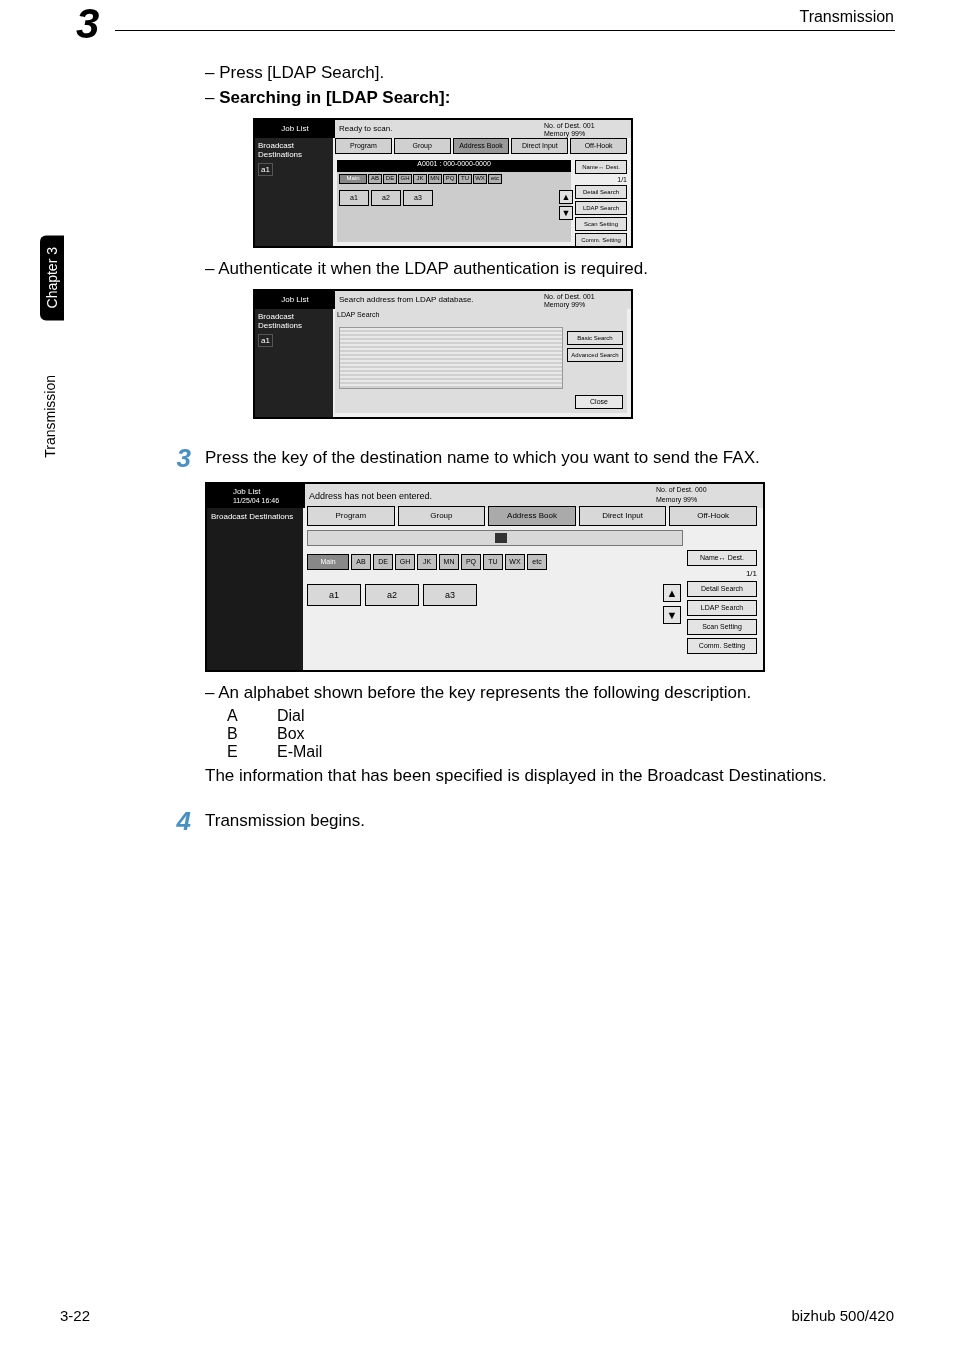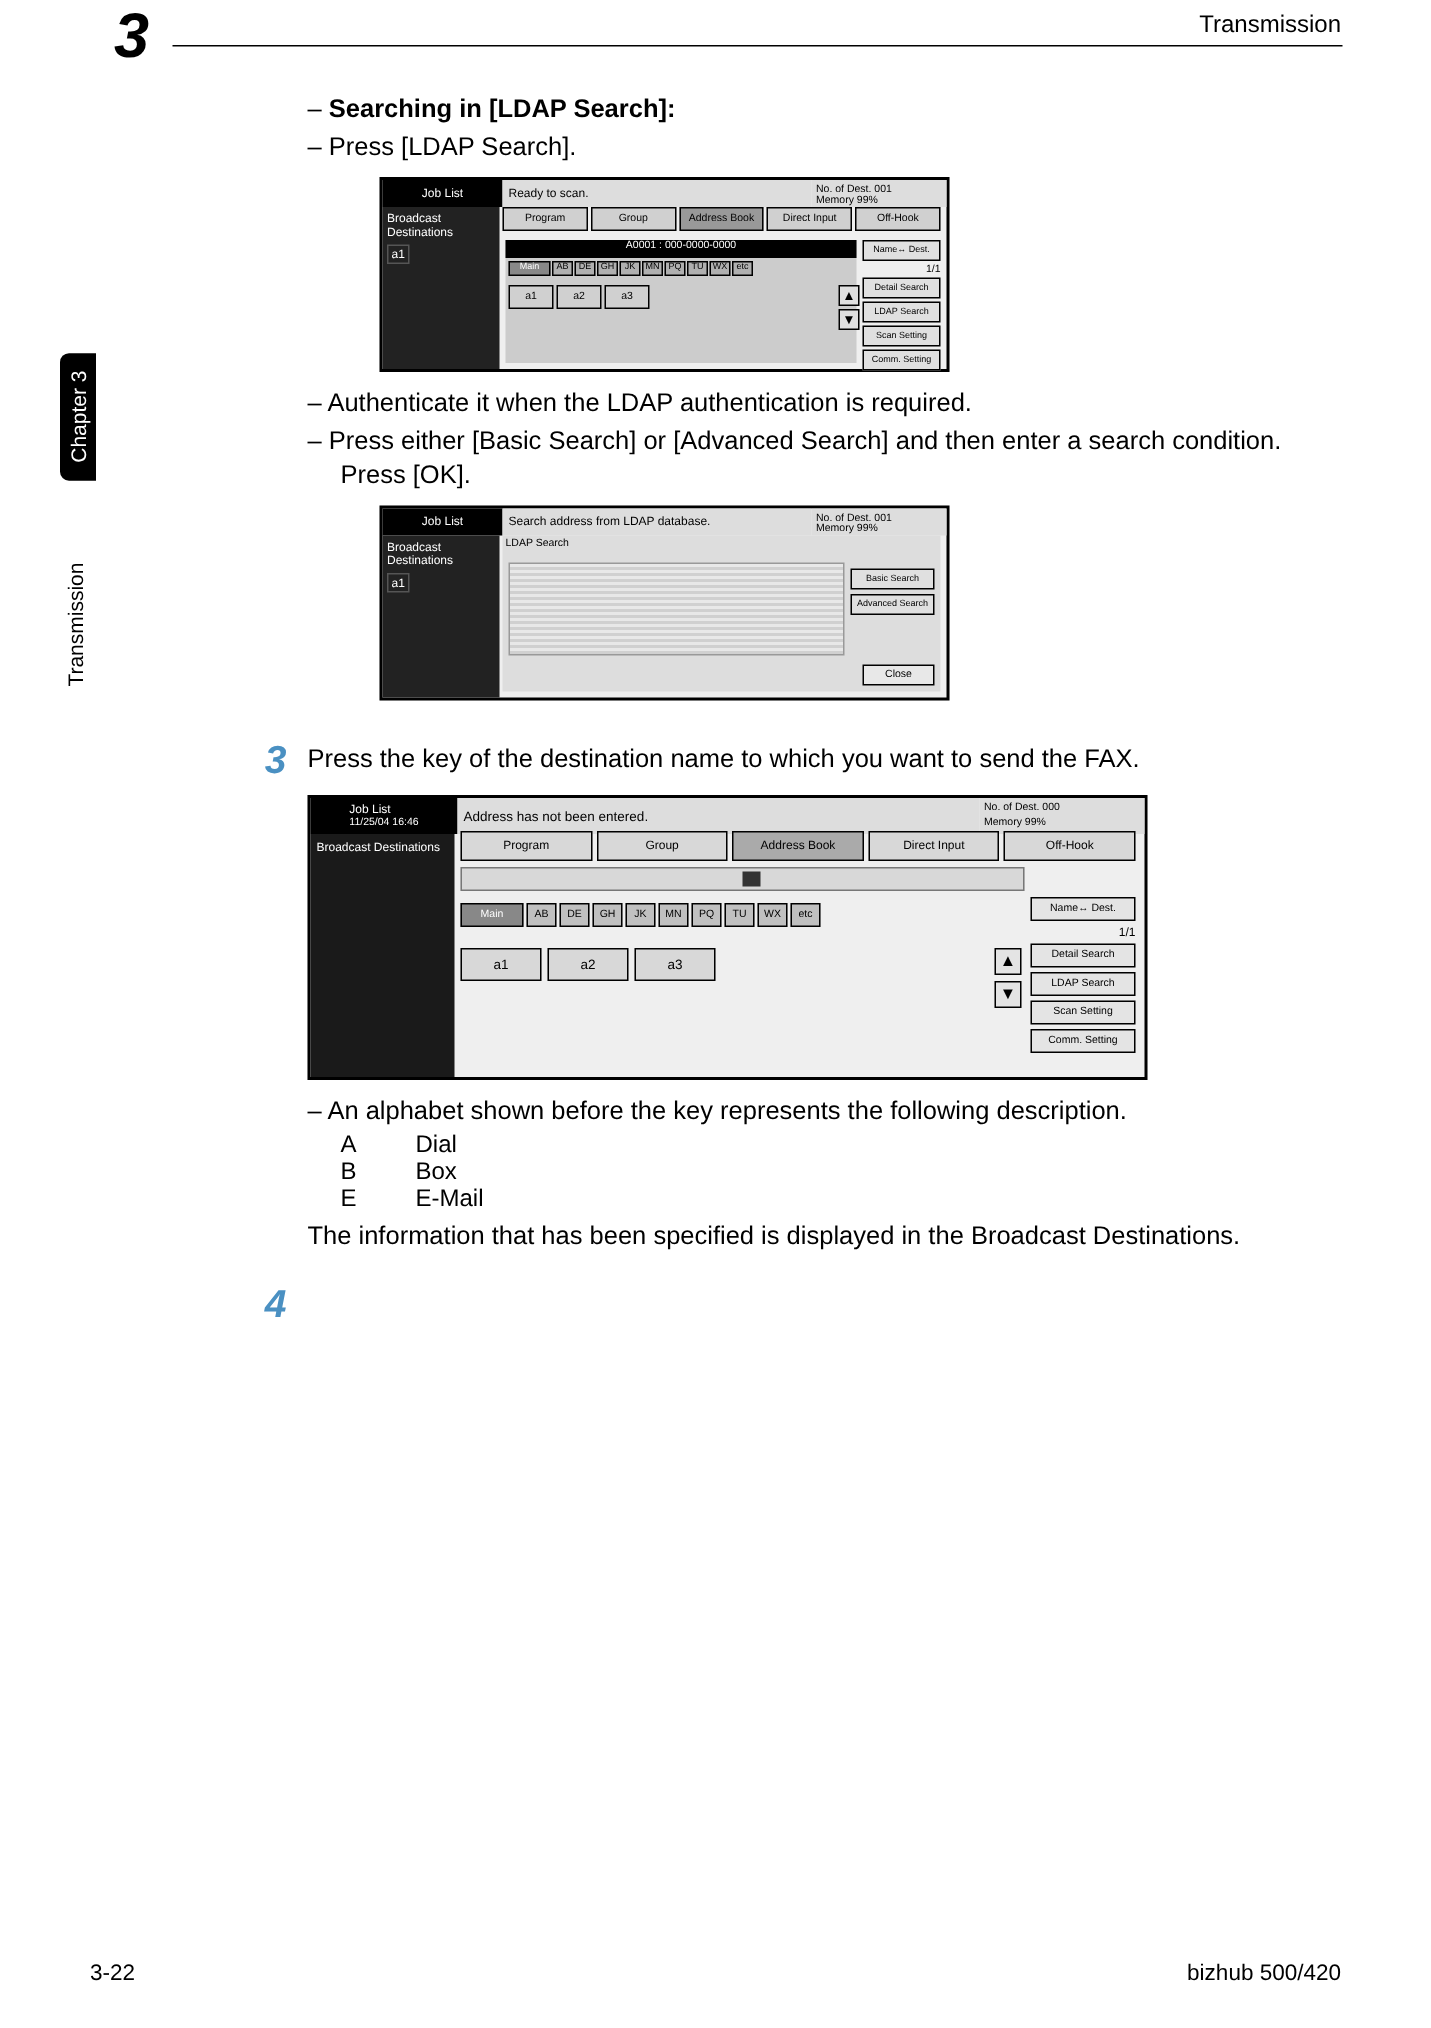--- a/index.html
+++ b/index.html
@@ -160,22 +160,22 @@
 
 <div class="big-3">3</div>
 <div class="top-rule"></div>
 <div class="header-right">Transmission</div>
 
 <div class="side-tab chapter">Chapter 3</div>
 <div class="side-tab transmission">Transmission</div>
 
 <div class="content">
 
+  <p class="line dash"><span>Press [LDAP Search].</span></p>
   <p class="line dash"><span class="bold">Searching in [LDAP Search]:</span></p>
-  <p class="line dash"><span>Press [LDAP Search].</span></p>
 
   <div class="screenshot">
     <div class="ss-top">
       <div class="ss-joblist">
         <span>Job List</span>
       </div>
       <div class="ss-ready">Ready to scan.</div>
       <div class="ss-mem">
         <div class="mem-inner">
           <span class="mem-no">No. of Dest.   001</span>
@@ -224,21 +224,20 @@
       <div class="ss-rbtn">Scan Setting</div>
       <div class="ss-rbtn">Comm. Setting</div>
     </div>
     <div class="ss-arrowcol">
       <div class="ss-arrow">▲</div>
       <div class="ss-arrow">▼</div>
     </div>
   </div>
 
   <p class="line dash"><span>Authenticate it when the LDAP authentication is required.</span></p>
-  <p class="line dash"><span>Press either [Basic Search] or [Advanced Search] and then enter a search condition. Press [OK].</span></p>
 
   <div class="screenshot">
     <div class="ss-top">
       <div class="ss-joblist">
           <span>Job List</span>
         </div>
       <div class="ss-ready">Search address from LDAP database.</div>
       <div class="ss-mem">
         <div class="mem-inner">
           <span class="mem-no">No. of Dest.   001</span>
@@ -348,19 +347,20 @@
       <span class="k">E</span>
       <span>E-Mail</span>
     </div>
   <p class="body">The information that has been specified is displayed in the Broadcast Destinations.</p>
 
   <div class="spacer"></div>
 
   <div class="numblock" style="margin-left:-42px">
     <div class="num">4</div>
     <div class="txt">
+      <p class="body">Transmission begins.</p>
     </div>
   </div>
 
 </div>
 
 <div class="footer-left">3-22</div>
 <div class="footer-right">bizhub 500/420</div>
 
 </body></html>

